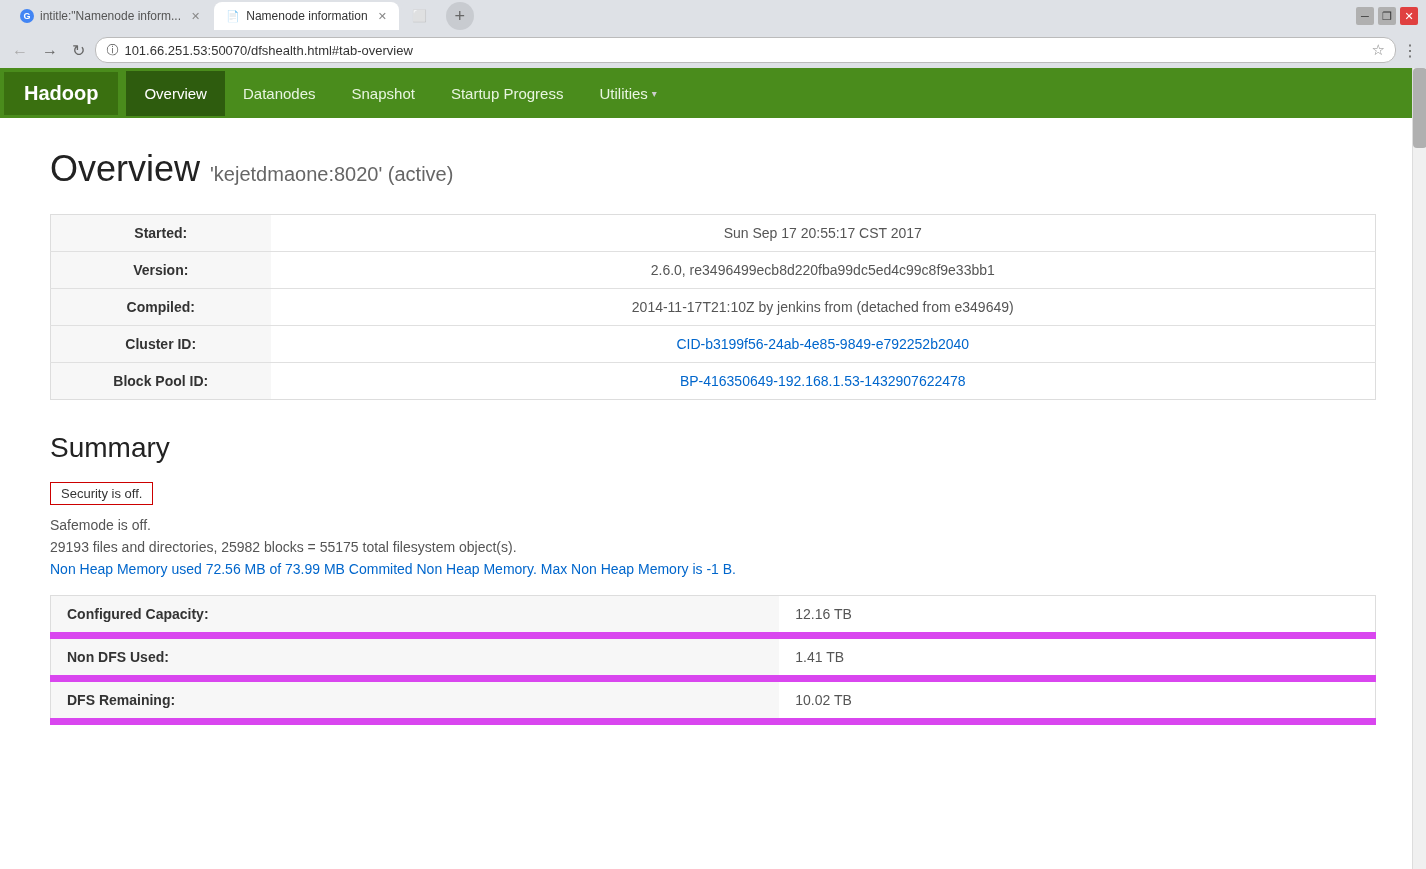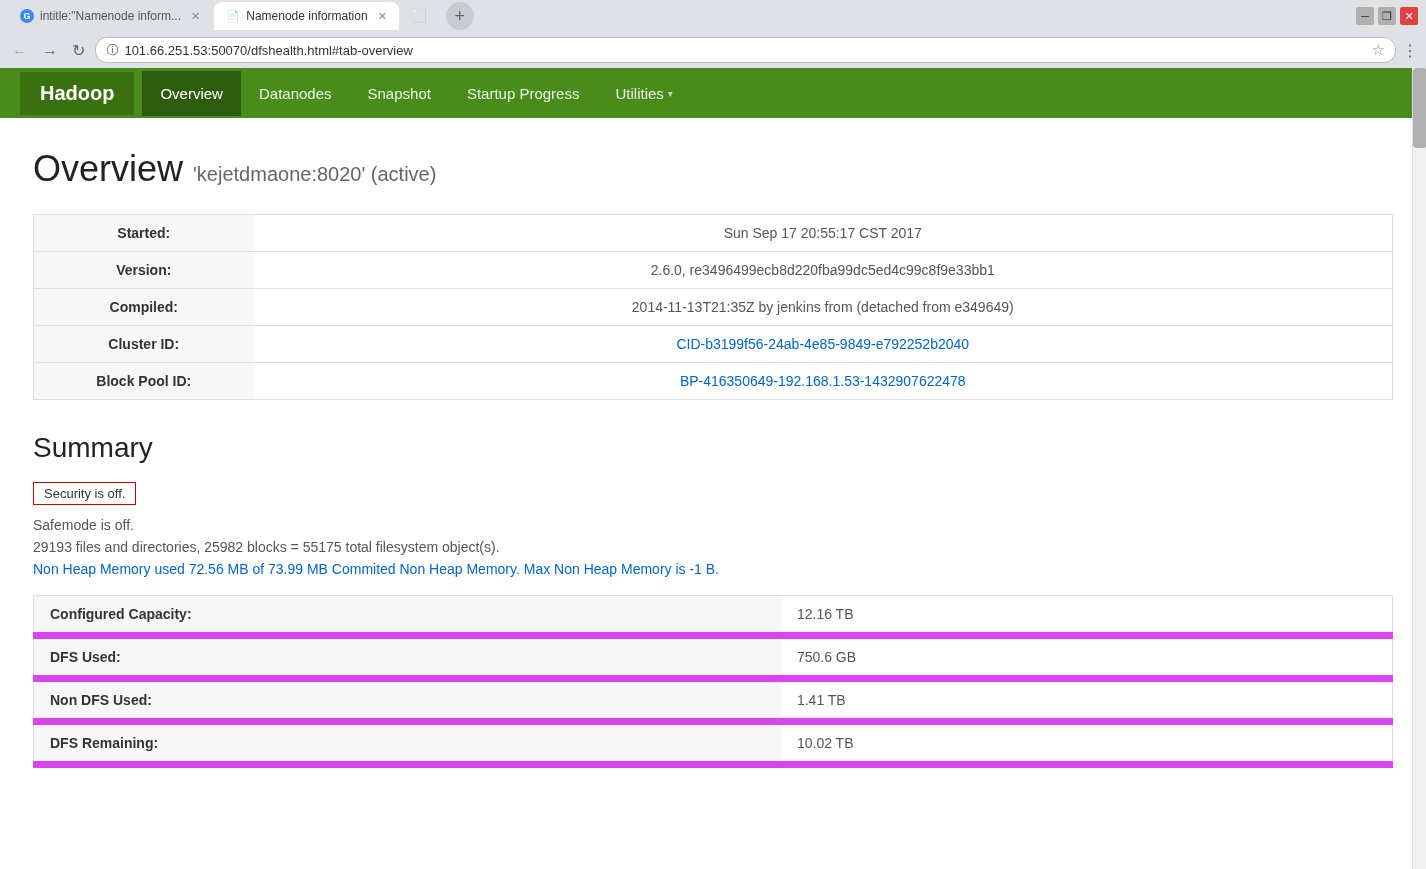--- a/index.html
+++ b/index.html
@@ -121,21 +121,21 @@
       color: #666;
       font-size: 16px;
     }
 
     
     .hadoop-nav {
       background: #4a8c1c;
       display: flex;
       align-items: center;
       height: 50px;
-      padding: 0 20px;
+      padding: 0 4px;
       gap: 0;
     }
     .nav-brand {
       color: #fff;
       font-size: 20px;
       font-weight: bold;
       padding: 10px 20px;
       background: #3a7010;
       margin-right: 8px;
     }
@@ -155,21 +155,21 @@
       align-items: center;
       gap: 4px;
     }
     .nav-dropdown-arrow {
       font-size: 10px;
       color: #ccc;
     }
 
     
     .page-content {
-      padding: 30px 33px;
+      padding: 30px 50px;
       background: #fff;
       min-height: 600px;
     }
 
     
     .overview-title {
       font-size: 36px;
       font-weight: normal;
       color: #222;
       margin-bottom: 24px;
@@ -381,21 +381,21 @@
       <tr>
         <td>Started:</td>
         <td>Sun Sep 17 20:55:17 CST 2017</td>
       </tr>
       <tr>
         <td>Version:</td>
         <td>2.6.0, re3496499ecb8d220fba99dc5ed4c99c8f9e33bb1</td>
       </tr>
       <tr>
         <td>Compiled:</td>
-        <td>2014-11-13T21:35Z by jenkins from (detached from e349649)</td>
+        <td>2014-11-17T21:10Z by jenkins from (detached from e349649)</td>
       </tr>
       <tr>
         <td>Cluster ID:</td>
         <td>
           <a href="#" style="color:#0066cc;text-decoration:none;">CID-b3199f56-24ab-4e85-9849-e792252b2040</a>
         </td>
       </tr>
       <tr>
         <td>Block Pool ID:</td>
         <td>
@@ -417,24 +417,20 @@
   <p class="summary-text link-color">Non Heap Memory used 72.56 MB of 73.99 MB Commited Non Heap Memory. Max Non Heap Memory is -1 B.</p>
 
   
   <table class="summary-table">
     <tbody>
       <tr>
         <td>Configured Capacity:</td>
         <td>12.16 TB</td>
       </tr>
       <tr>
-        <td>DFS Used:</td>
-        <td>750.6 GB</td>
-      </tr>
-      <tr>
         <td>Non DFS Used:</td>
         <td>1.41 TB</td>
       </tr>
       <tr>
         <td>DFS Remaining:</td>
         <td>10.02 TB</td>
       </tr>
     </tbody>
   </table>
 

